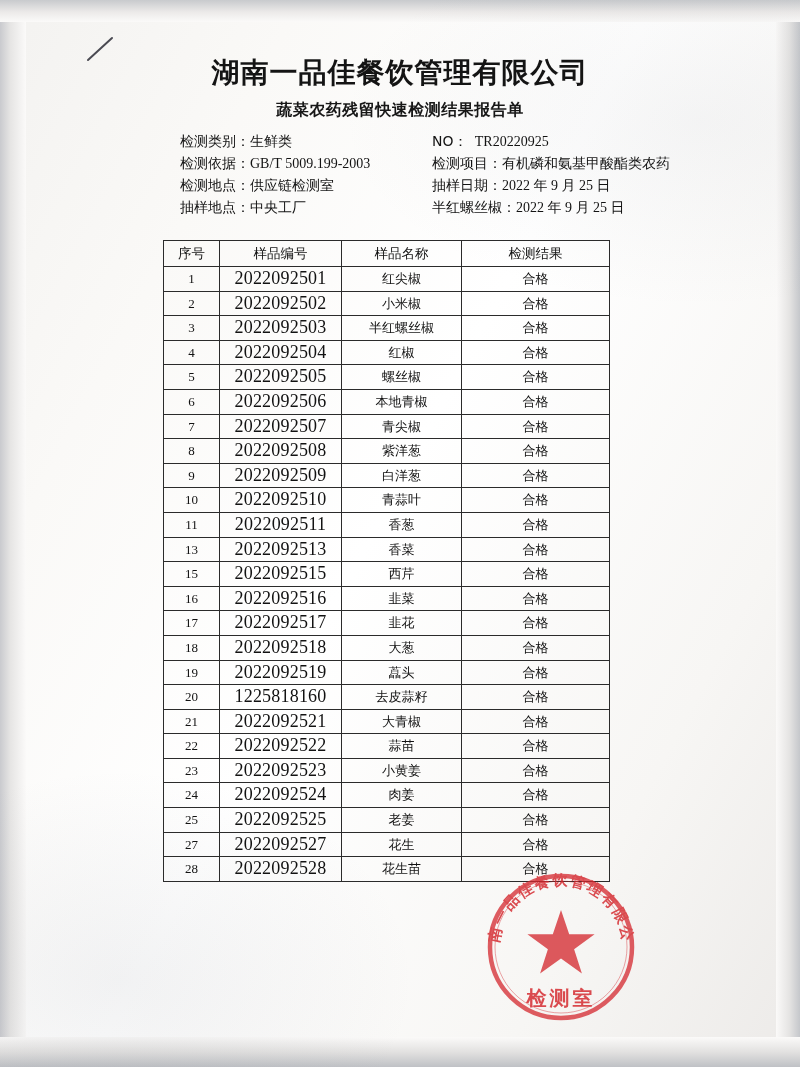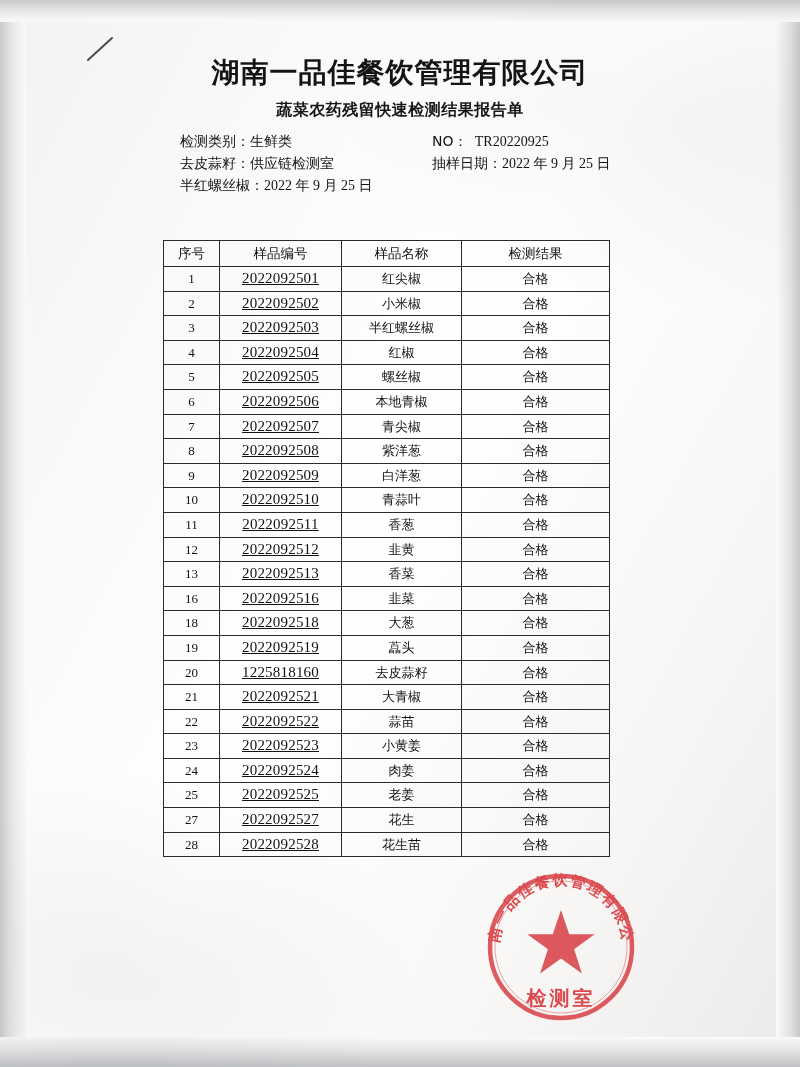--- a/index.html
+++ b/index.html
@@ -162,23 +162,22 @@
     line-height: 25px;
     font-weight: normal;
     font-size: 13.5px;
   }
   table.report td.c-idx {
     font-family: "Liberation Serif", "DejaVu Serif", serif;
     font-size: 13px;
   }
   table.report td.c-code {
     font-family: "Liberation Serif", "DejaVu Serif", serif;
-    font-size: 15px;
+    font-size: 18px;
     letter-spacing: 0.2px;
-    text-decoration: underline;
   }
   col.w-idx { width: 56px; }
   col.w-code { width: 122px; }
   col.w-name { width: 120px; }
   col.w-res { width: 148px; }
 
   
   .stamp {
     position: absolute;
     left: 476px;
@@ -214,27 +213,38 @@
       <div class="meta-row">
         <div class="meta-left">
           <span class="meta-label">检测类别：</span><span class="meta-val">生鲜类</span>
         </div>
         <div class="meta-right">
           <span class="meta-label">NO：</span>&nbsp;&nbsp;<span class="meta-val mono">TR20220925</span>
         </div>
       </div>
       <div class="meta-row">
         <div class="meta-left">
-          <span class="meta-label">去皮蒜籽：</span><span class="meta-val">供应链检测室</span>
+          <span class="meta-label">检测依据：</span><span class="meta-val mono">GB/T 5009.199-2003</span>
+        </div>
+        <div class="meta-right">
+          <span class="meta-label">检测项目：</span><span class="meta-val">有机磷和氨基甲酸酯类农药</span>
+        </div>
+      </div>
+      <div class="meta-row">
+        <div class="meta-left">
+          <span class="meta-label">检测地点：</span><span class="meta-val">供应链检测室</span>
         </div>
         <div class="meta-right">
           <span class="meta-label">抽样日期：</span><span class="meta-val mono">2022 年 9 月 25 日</span>
         </div>
       </div>
       <div class="meta-row">
+        <div class="meta-left">
+          <span class="meta-label">抽样地点：</span><span class="meta-val">中央工厂</span>
+        </div>
         <div class="meta-right">
           <span class="meta-label">半红螺丝椒：</span><span class="meta-val mono">2022 年 9 月 25 日</span>
         </div>
       </div>
     </div>
 
     <div class="table-wrap">
       <table class="report">
         <colgroup>
           <col class="w-idx">
@@ -311,35 +321,41 @@
               <td class="c-name">青蒜叶</td>
               <td class="c-res">合格</td>
             </tr>
             <tr>
               <td class="c-idx">11</td>
               <td class="c-code">2022092511</td>
               <td class="c-name">香葱</td>
               <td class="c-res">合格</td>
             </tr>
             <tr>
-              <td class="c-idx">12</td>
-              <td class="c-code">2022092512</td>
-              <td class="c-name">韭黄</td>
-              <td class="c-res">合格</td>
-            </tr>
-            <tr>
               <td class="c-idx">13</td>
               <td class="c-code">2022092513</td>
               <td class="c-name">香菜</td>
               <td class="c-res">合格</td>
             </tr>
             <tr>
+              <td class="c-idx">15</td>
+              <td class="c-code">2022092515</td>
+              <td class="c-name">西芹</td>
+              <td class="c-res">合格</td>
+            </tr>
+            <tr>
               <td class="c-idx">16</td>
               <td class="c-code">2022092516</td>
               <td class="c-name">韭菜</td>
+              <td class="c-res">合格</td>
+            </tr>
+            <tr>
+              <td class="c-idx">17</td>
+              <td class="c-code">2022092517</td>
+              <td class="c-name">韭花</td>
               <td class="c-res">合格</td>
             </tr>
             <tr>
               <td class="c-idx">18</td>
               <td class="c-code">2022092518</td>
               <td class="c-name">大葱</td>
               <td class="c-res">合格</td>
             </tr>
             <tr>
               <td class="c-idx">19</td>

